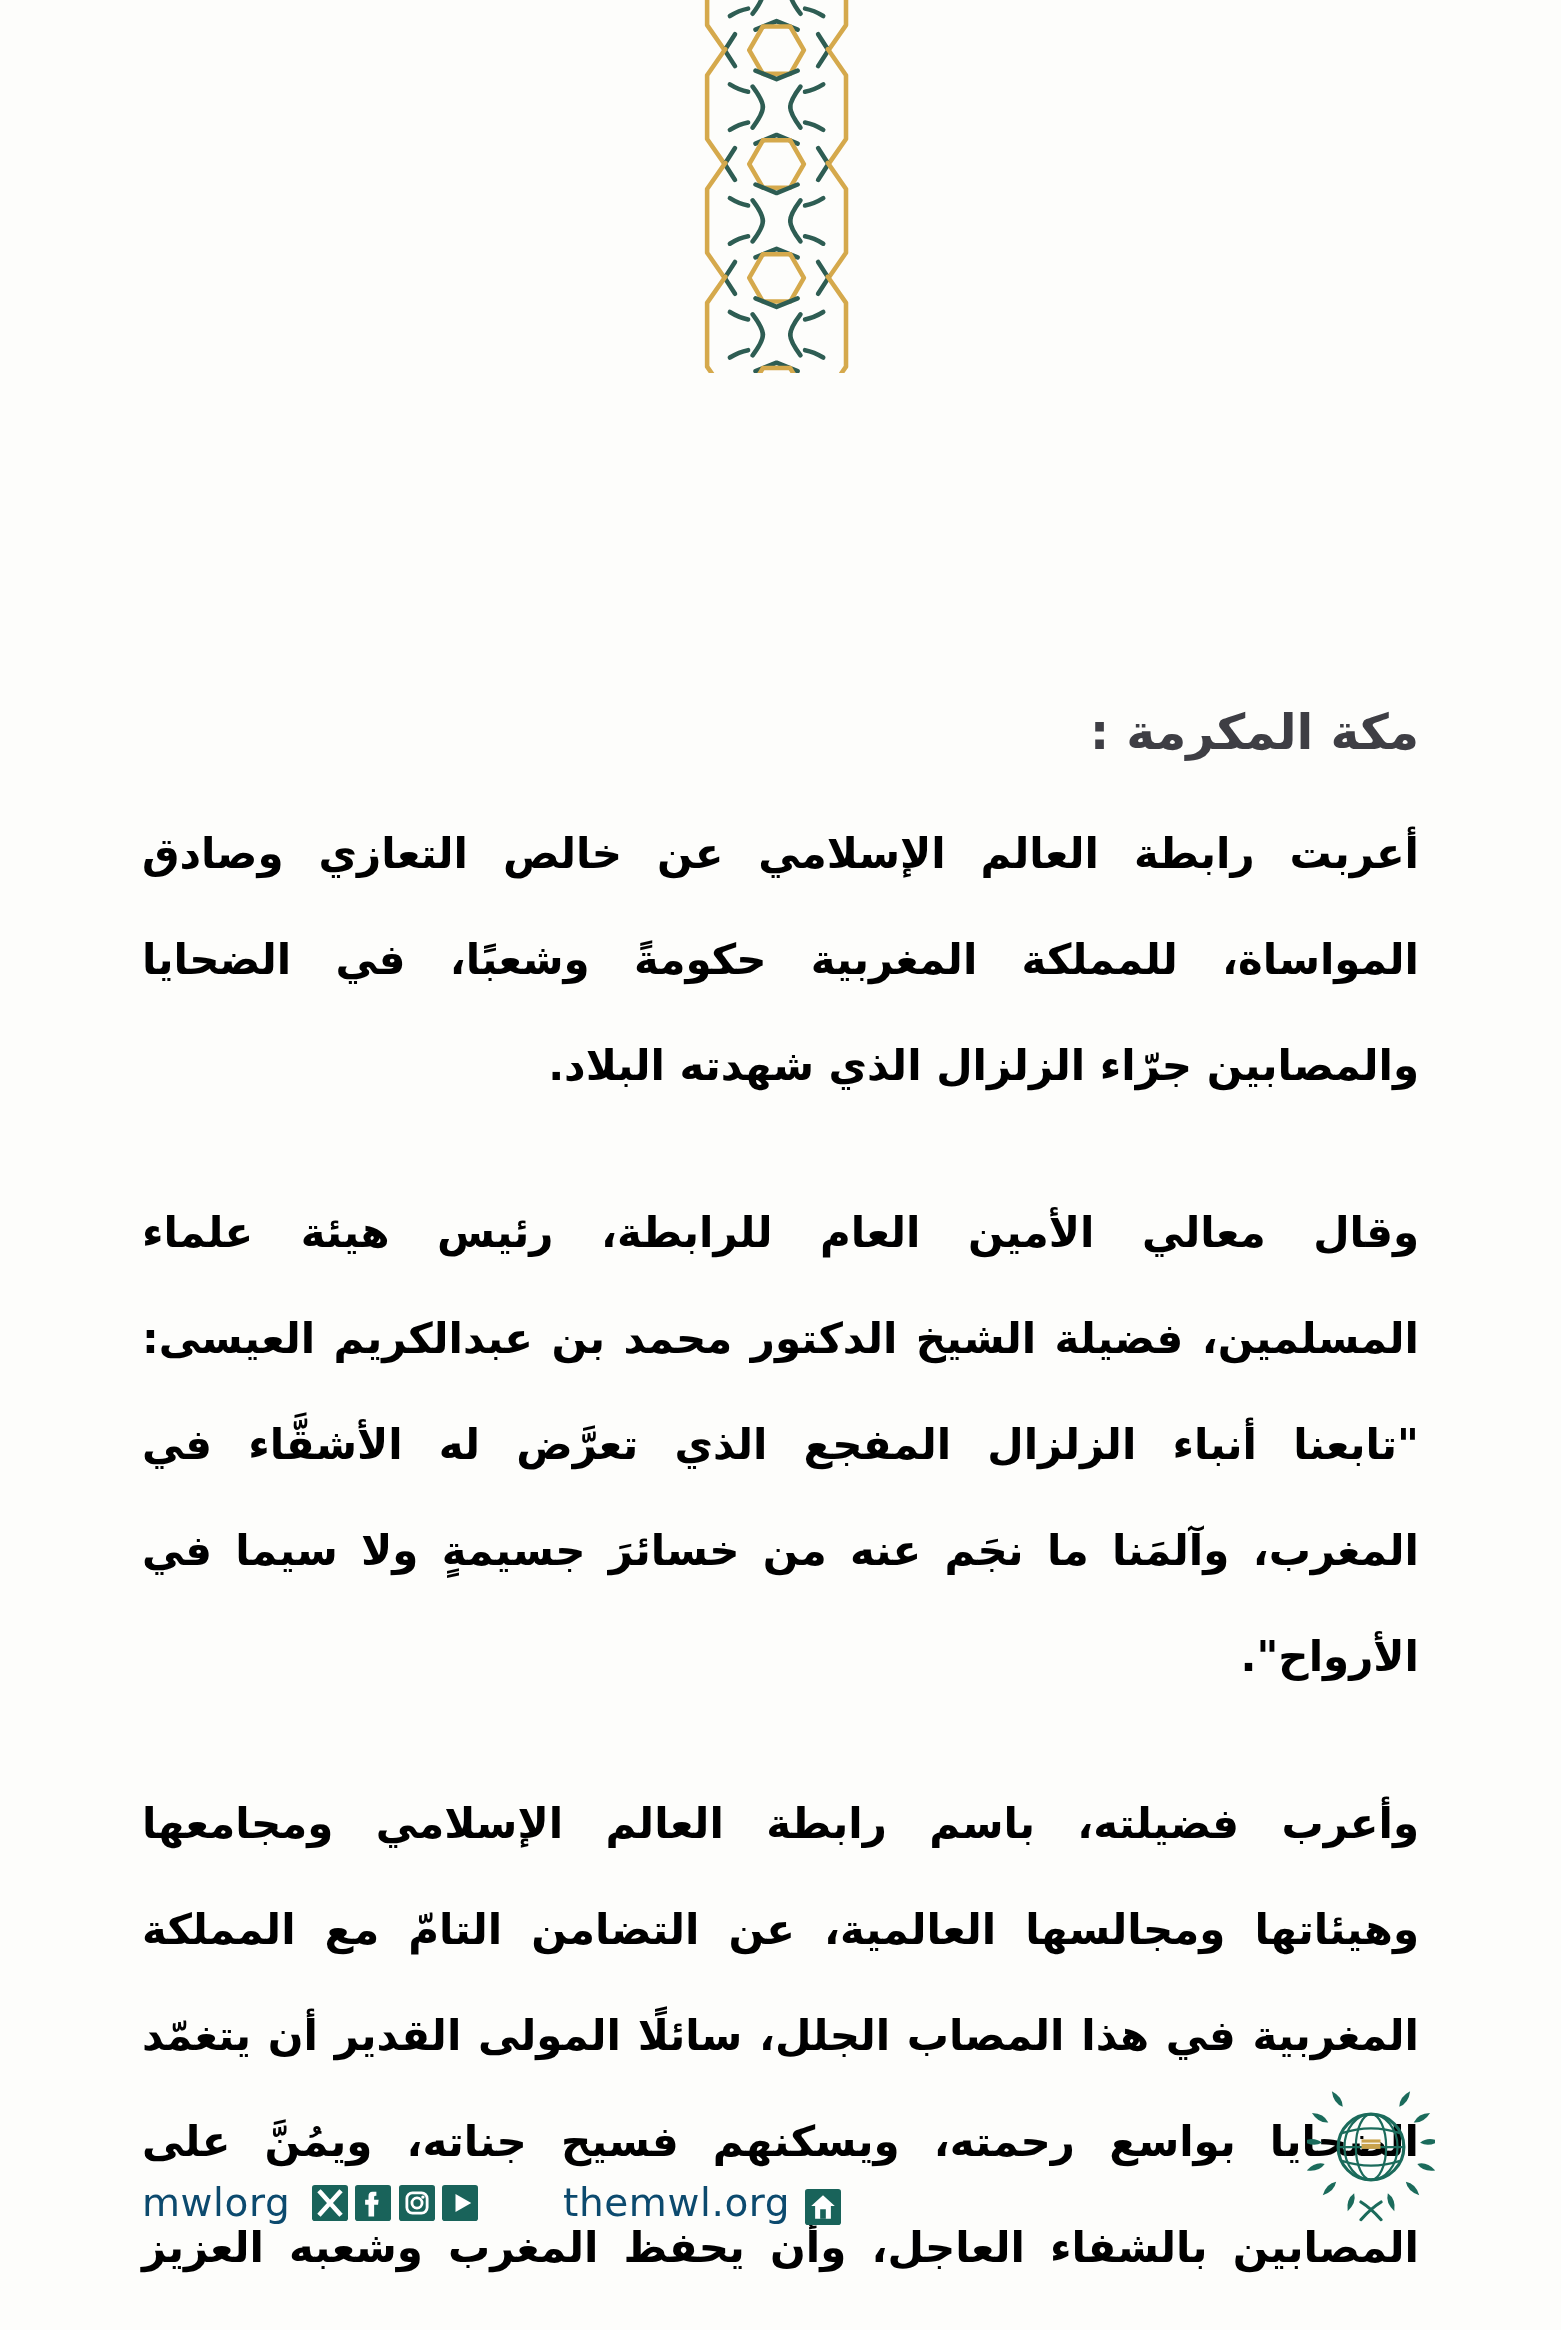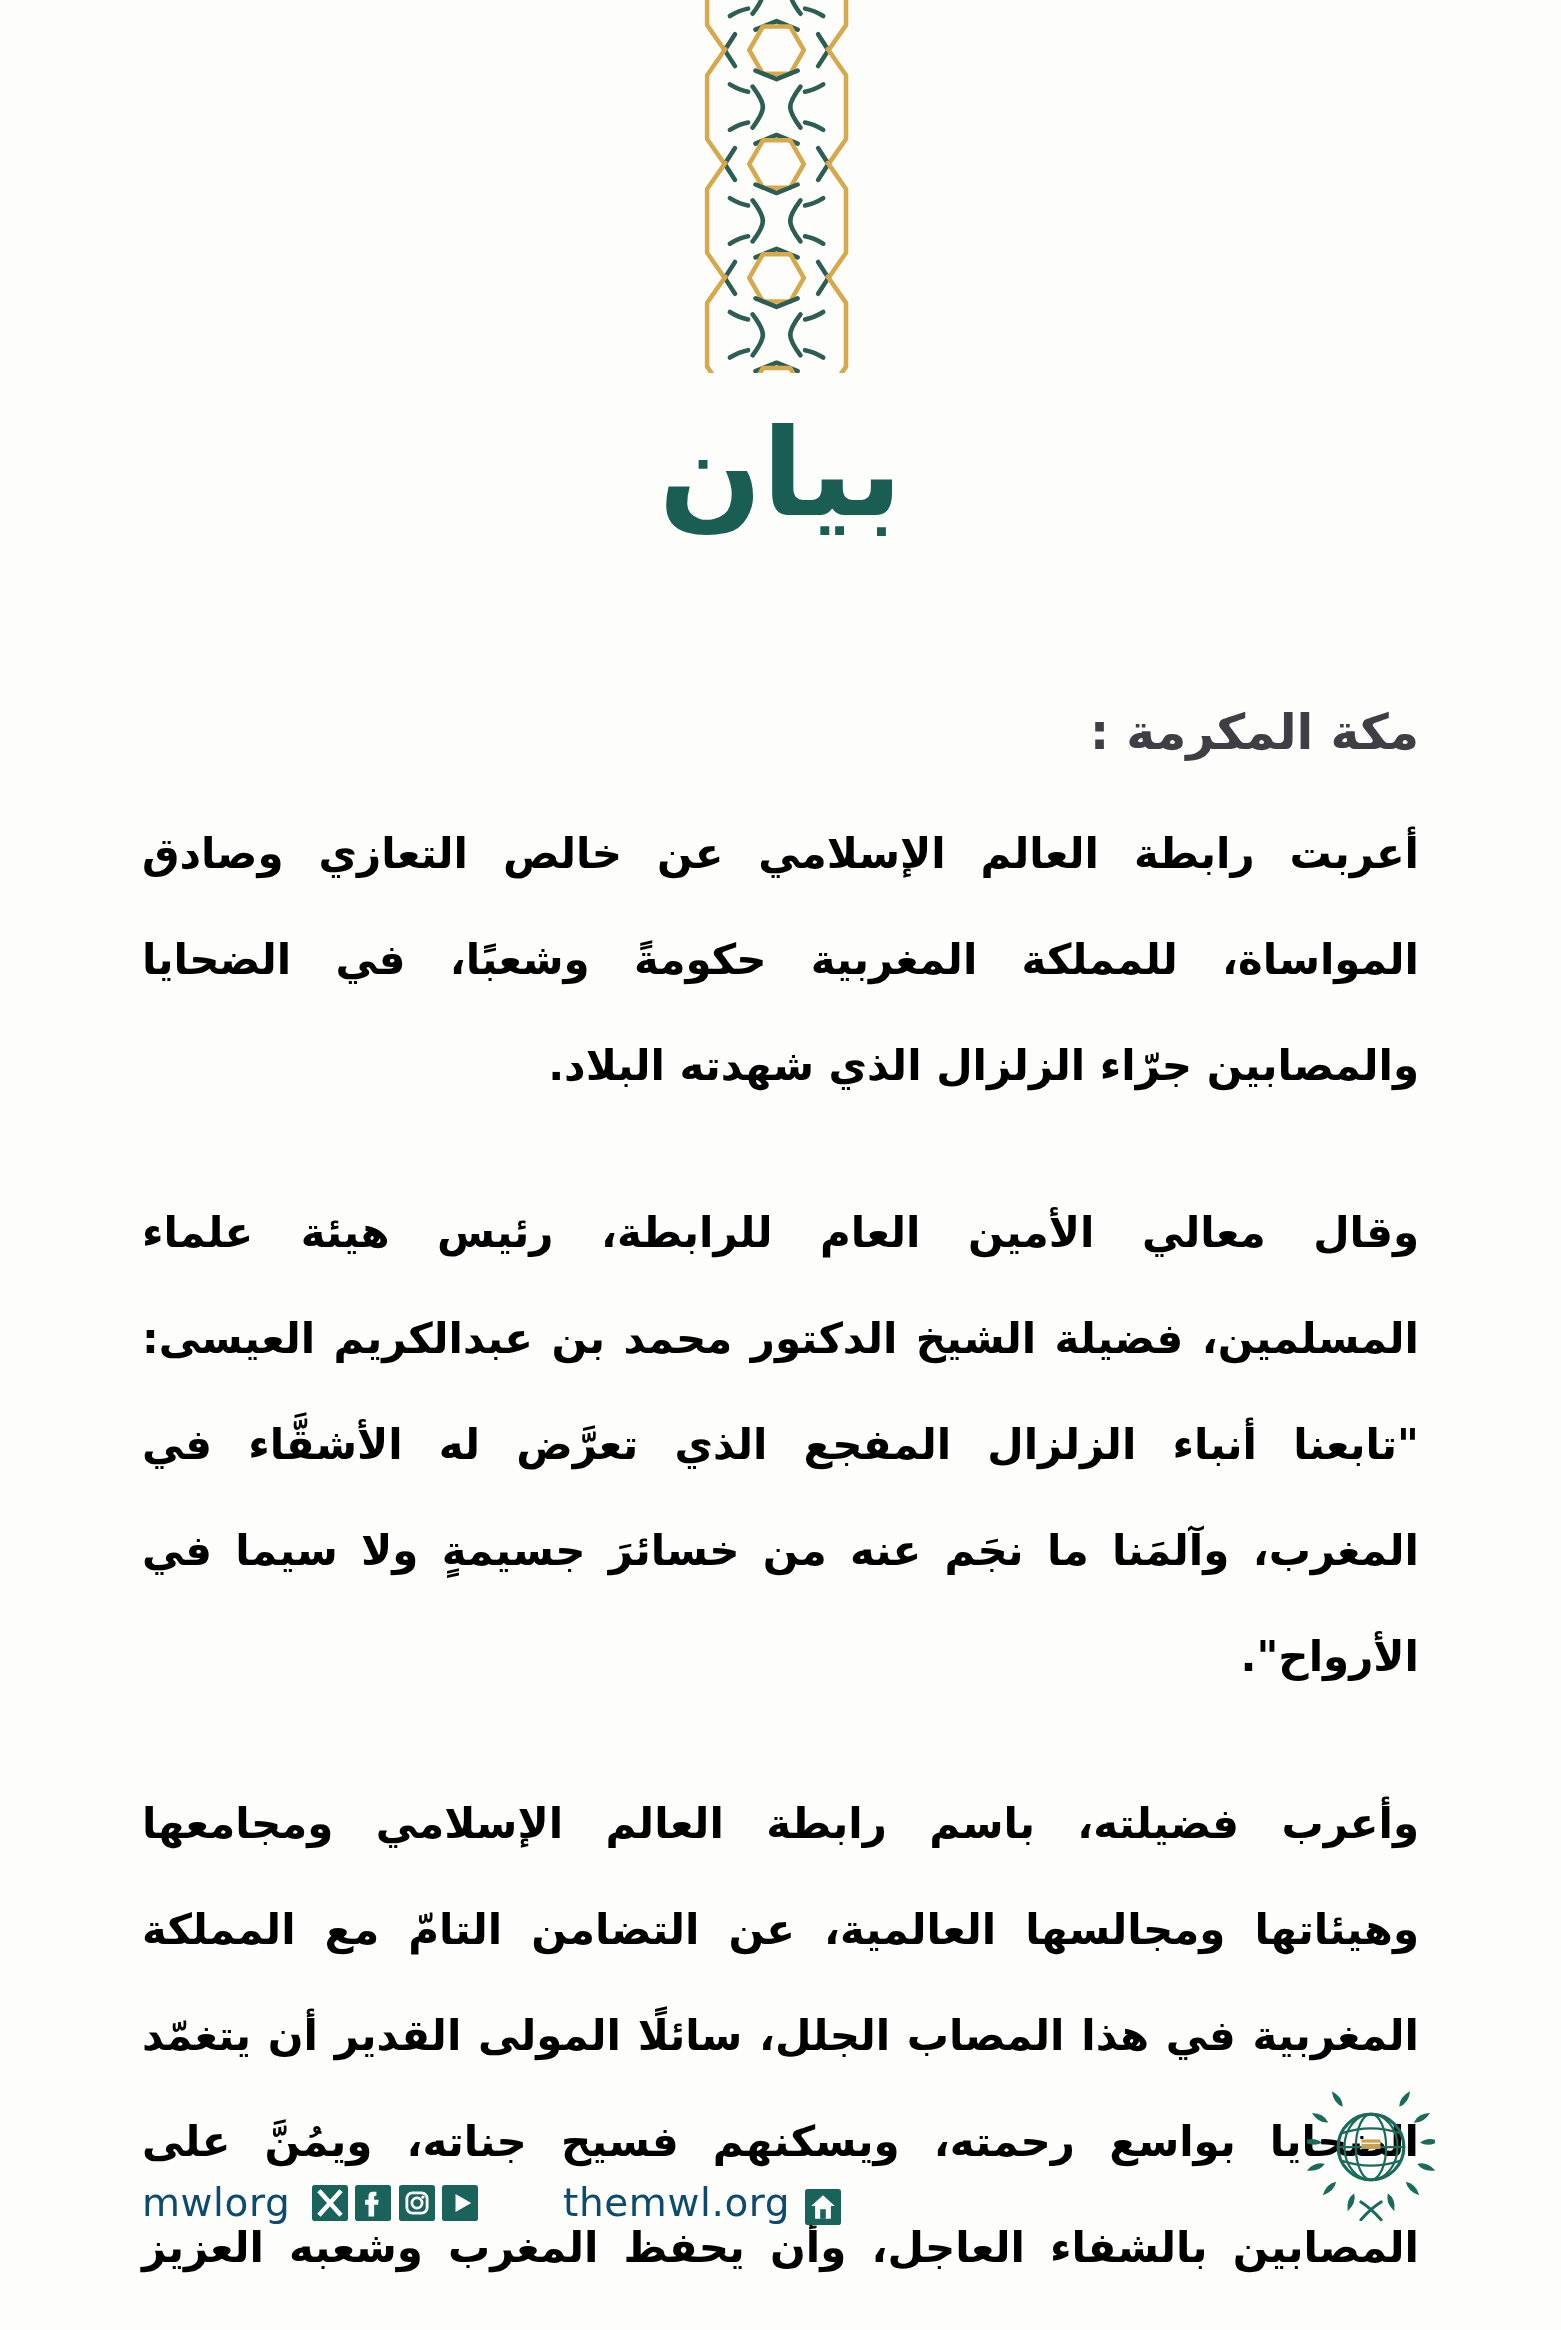--- a/index.html
+++ b/index.html
@@ -117,21 +117,20 @@
       <use href="#hexrow" transform="translate(0,88)"></use>
       <use href="#xrow" transform="translate(0,188)"></use>
       <use href="#hexrow" transform="translate(0,288)"></use>
       <use href="#xrow" transform="translate(0,388)"></use>
       <use href="#hexrow" transform="translate(0,488)"></use>
       <use href="#xrow" transform="translate(0,588)"></use>
       <use href="#hexrow" transform="translate(0,688)"></use>
     </svg>
   </div>
 
-  <div class="doc-title">بيان</div>
 
   <div class="content">
     <h2 class="location-heading">مكة المكرمة :</h2>
     <p>أعربت رابطة العالم الإسلامي عن خالص التعازي وصادق المواساة، للمملكة المغربية حكومةً وشعبًا، في الضحايا والمصابين جرّاء الزلزال الذي شهدته البلاد.</p>
     <p>وقال معالي الأمين العام للرابطة، رئيس هيئة علماء المسلمين، فضيلة الشيخ الدكتور محمد بن عبدالكريم العيسى: "تابعنا أنباء الزلزال المفجع الذي تعرَّض له الأشقَّاء في المغرب، وآلمَنا ما نجَم عنه من خسائرَ جسيمةٍ ولا سيما في الأرواح".</p>
     <p>وأعرب فضيلته، باسم رابطة العالم الإسلامي ومجامعها وهيئاتها ومجالسها العالمية، عن التضامن التامّ مع المملكة المغربية في هذا المصاب الجلل، سائلًا المولى القدير أن يتغمّد الضحايا بواسع رحمته، ويسكنهم فسيح جناته، ويمُنَّ على المصابين بالشفاء العاجل، وأن يحفظ المغرب وشعبه العزيز من كل سوءٍ ومكروهٍ.</p>
   </div>
 
   <div class="footer-left">
     <span class="handle-text">mwlorg</span>

